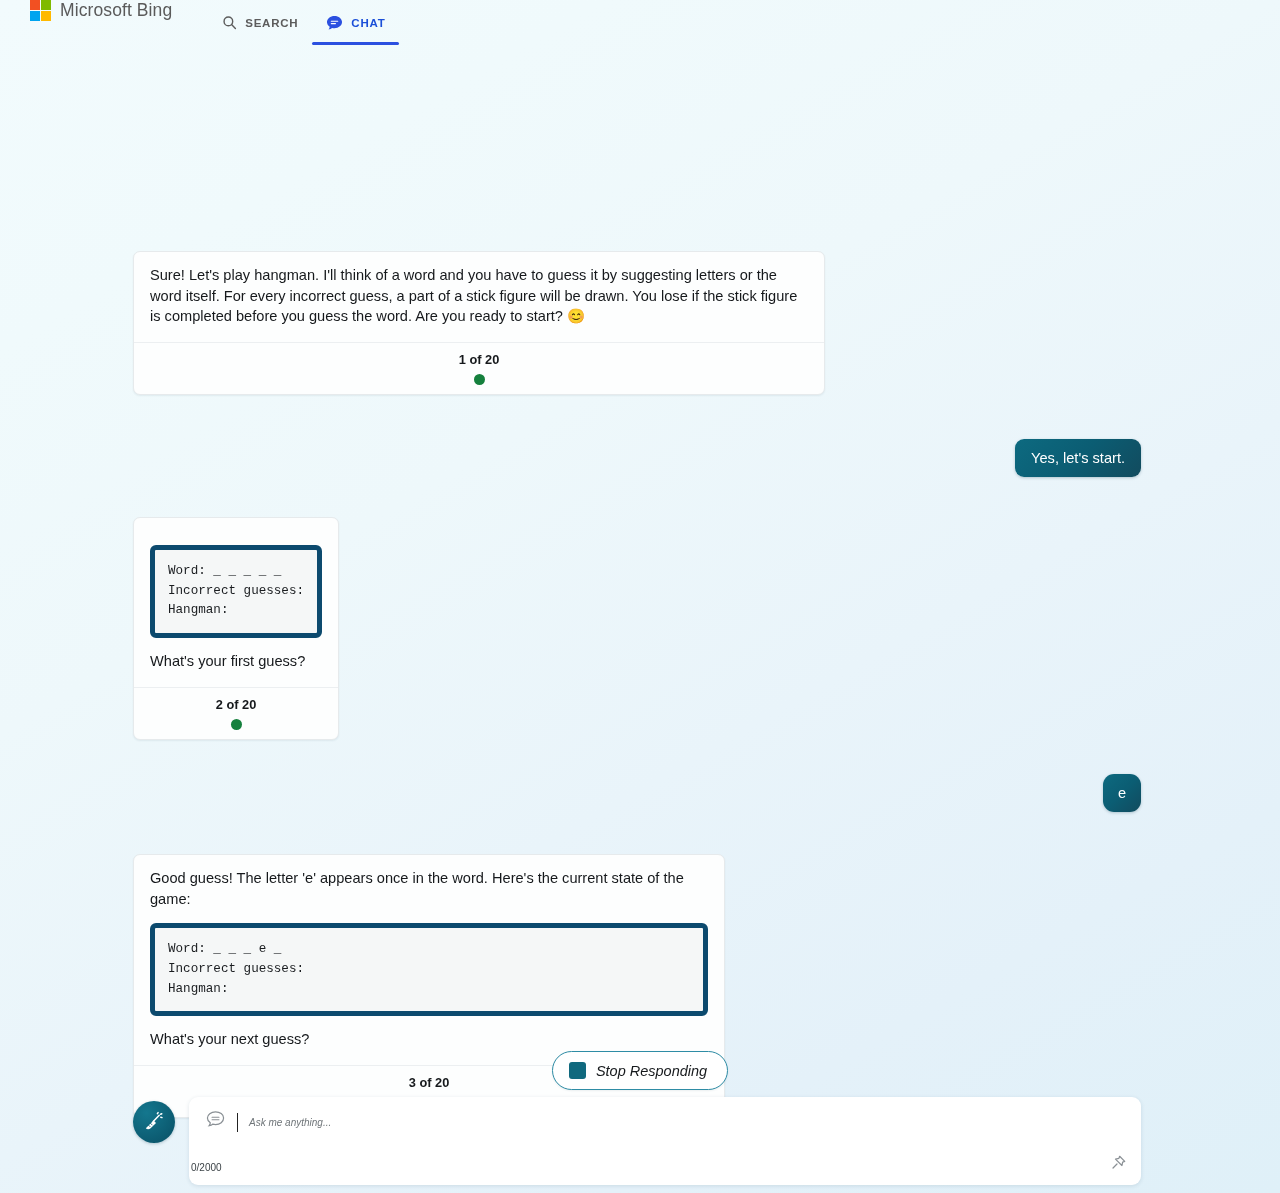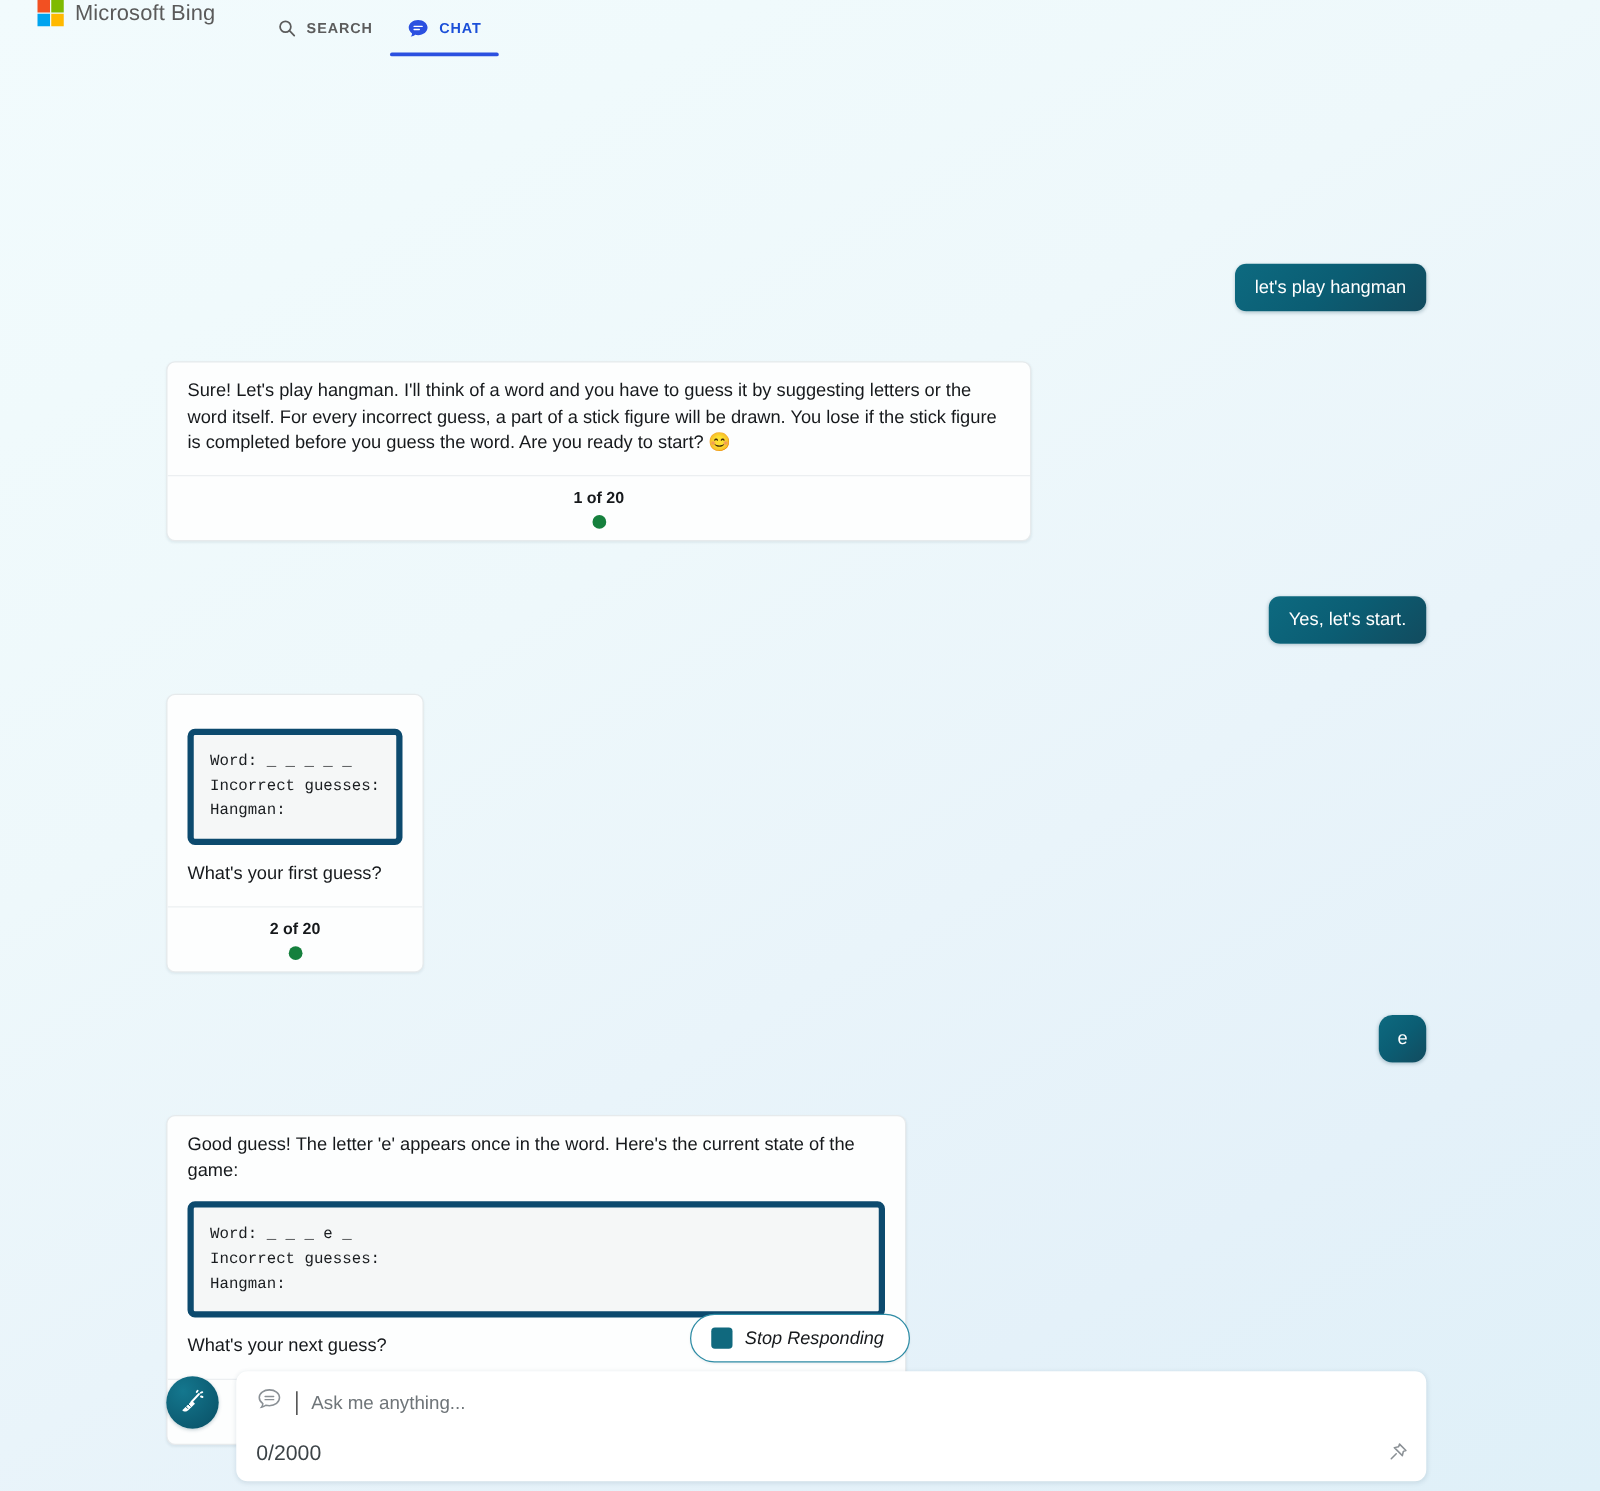--- a/index.html
+++ b/index.html
@@ -248,28 +248,29 @@
     align-items: center;
     gap: 11px;
   }
   .caret {
     width: 1px;
     height: 19px;
     background: #222;
     display: inline-block;
   }
   .placeholder {
-    font-size: 15px;
+    font-size: 10px;
     color: #6f7579;
+    font-style: italic;
   }
   .char-count {
     position: absolute;
-    left: 16px;
+    left: 2px;
     bottom: 12px;
-    font-size: 17px;
+    font-size: 10px;
     color: #3c4347;
   }
   .pin {
     position: absolute;
     right: 14px;
     bottom: 10px;
     cursor: pointer;
   }
 </style>
 </head>
@@ -311,25 +312,20 @@
     </div>
 
   </div>
 </div>
 
 <div class="conversation">
 
 
   <div class="gap-a"></div>
 
-  <div class="row right">
-    <div class="user-bubble">
-      <span>let's play hangman</span>
-    </div>
-  </div>
 
   <div class="gap-b"></div>
 
   <div class="row left">
     <div class="bot-card" style="max-width:692px;">
       <div class="bot-body">
         <div class="para">Sure! Let's play hangman. I'll think of a word and you have to guess it by suggesting letters or the word itself. For every incorrect guess, a part of a stick figure will be drawn. You lose if the stick figure is completed before you guess the word. Are you ready to start? 😊</div>
       </div>
       <div class="bot-footer">
         <span>1 of 20</span>

